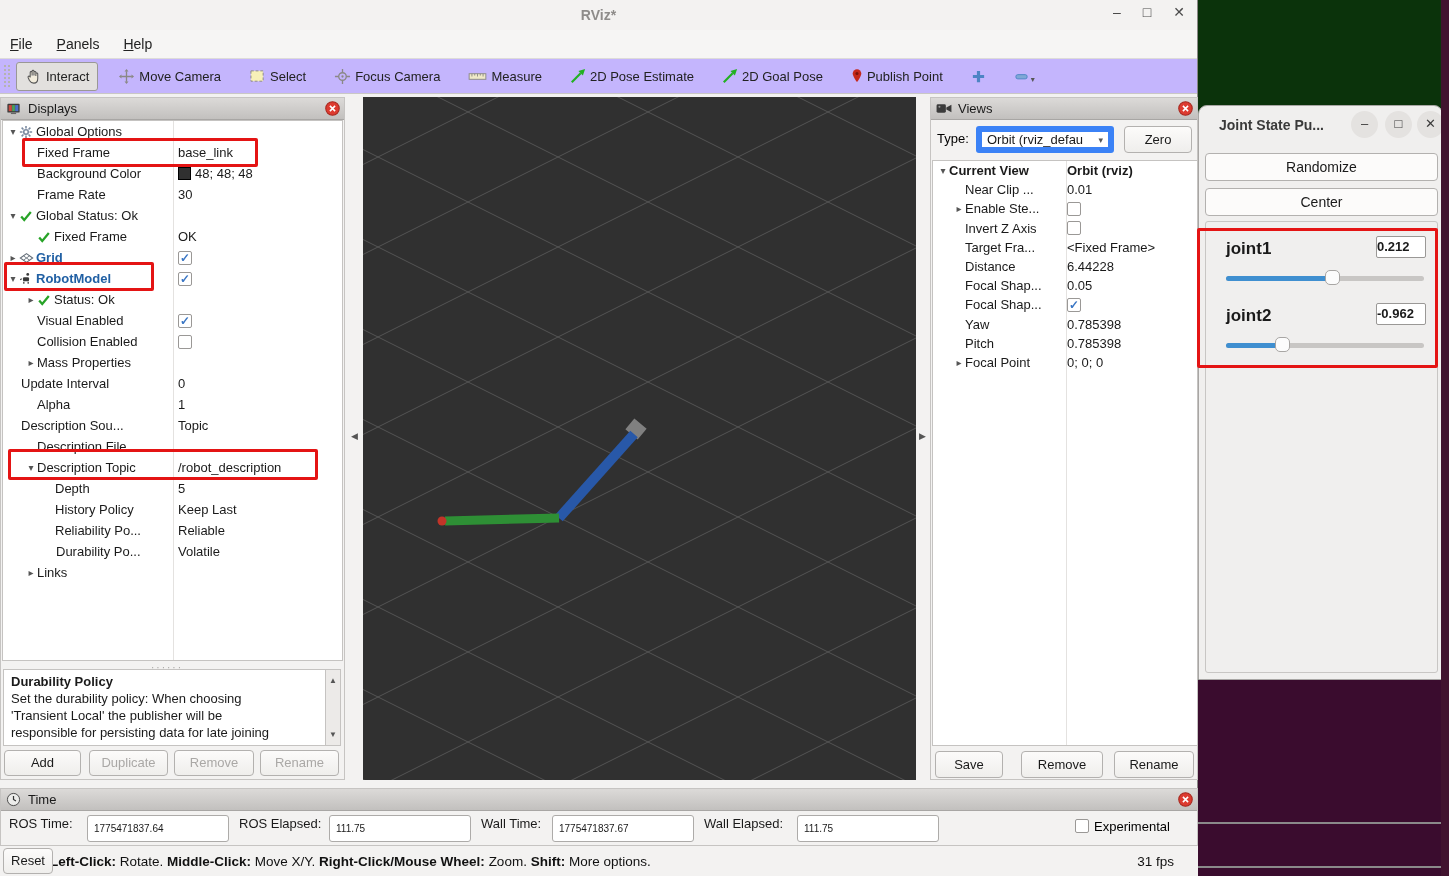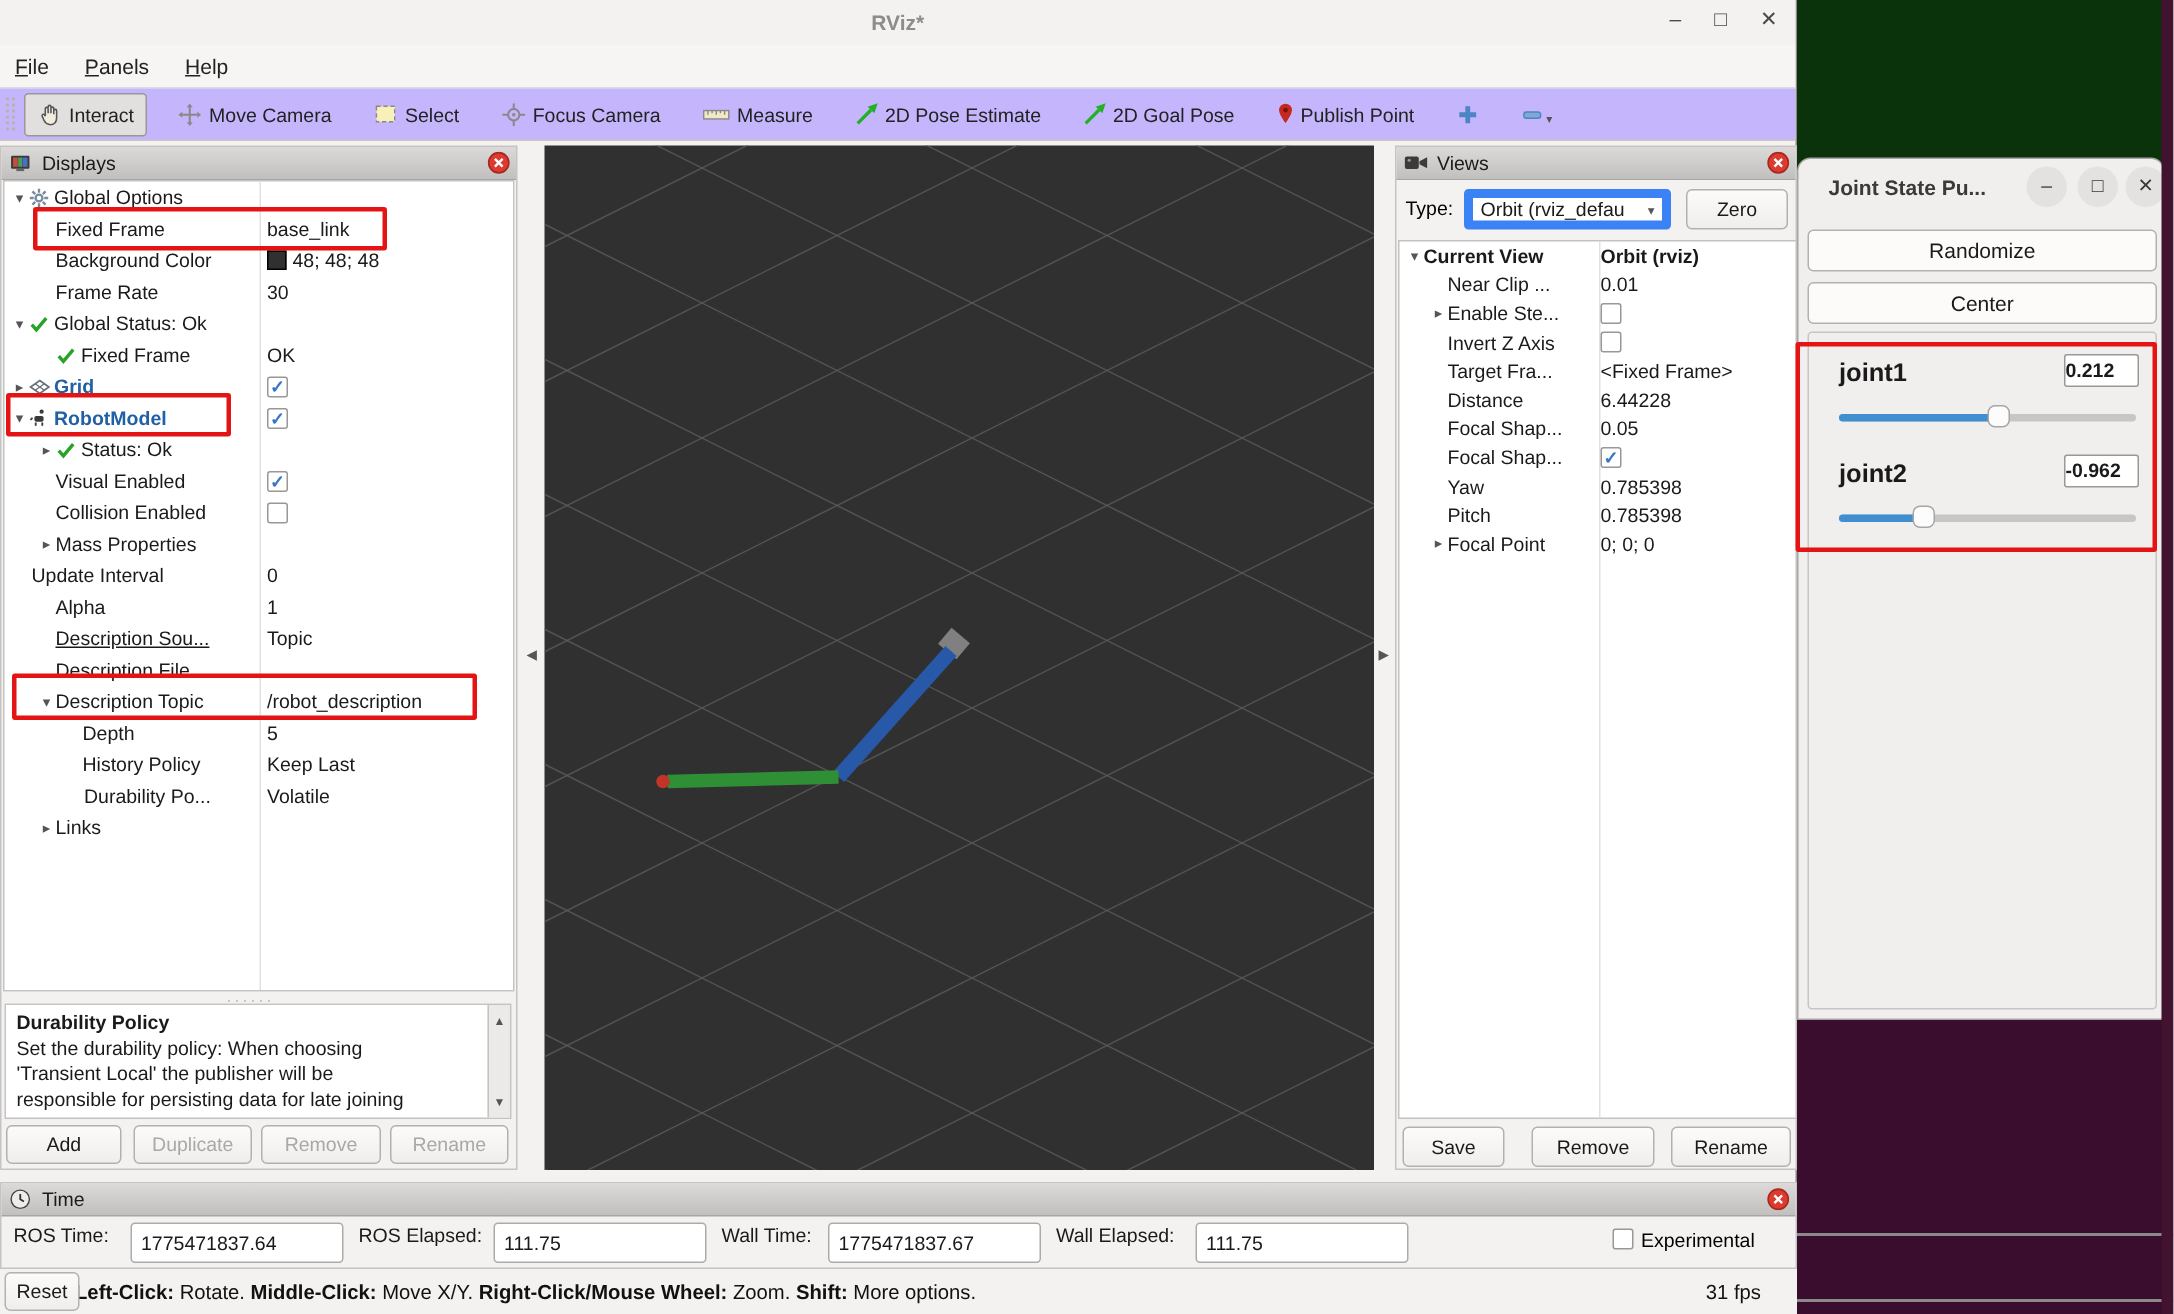--- a/index.html
+++ b/index.html
@@ -55,21 +55,21 @@
   .combo { position:absolute; background:#fff; border:6px solid #3b82f6; border-radius:3px; font-size:13px; color:#1a1a1a; display:flex; align-items:center; padding:0 5px; justify-content:space-between; }
   .combo .car { font-size:9px; color:#555; }
 
   
   .viewport { position:absolute; left:363px; top:97px; width:553px; height:683px; background:#303030; }
   .collapse { position:absolute; font-size:9px; color:#555; }
 
   
   .timepanel { position:absolute; left:0; top:788px; width:1198px; height:58px; background:#f3f2f1; border:1px solid #c6c4c2; }
   .tfield { position:absolute; top:27px; font-size:13px; color:#1a1a1a; }
-  .tinput { position:absolute; top:26px; height:27px; width:142px; background:#fff; border:1px solid #adaba9; border-radius:3px; font-size:13px; color:#1a1a1a; padding:0 6px; line-height:25px; }
+  .tinput { position:absolute; top:26px; height:27px; width:142px; background:#fff; border:1px solid #adaba9; border-radius:3px; font-size:10px; color:#1a1a1a; padding:0 6px; line-height:25px; }
   .statusbar { position:absolute; left:0; top:846px; width:1198px; height:30px; background:#f3f2f1; display:flex; align-items:center; font-size:13.5px; color:#111; }
 
   
   .jsp { position:absolute; left:1198px; top:105px; width:245px; height:575px; background:#f0efee; border:1px solid #a8a6a4; border-radius:9px 9px 0 0; }
   .jsp-title { position:absolute; left:20px; top:11px; font-size:14px; font-weight:bold; color:#3a3a3a; }
   .jsp-circ { position:absolute; top:5px; width:27px; height:27px; border-radius:50%; background:#e4e2e0; color:#3a3a3a; font-size:13px; text-align:center; line-height:26px; }
   .jsp-btn { position:absolute; left:6px; width:233px; height:28px; background:#fcfbfa; border:1px solid #b3b1af; border-radius:4px; font-size:14px; color:#1a1a1a; text-align:center; line-height:26px; }
   .jsp-group { position:absolute; left:6px; top:115px; width:233px; height:452px; border:1px solid #c8c6c4; border-radius:3px; }
   .joint-name { position:absolute; left:20px; font-size:17px; font-weight:bold; color:#1a1a1a; }
   .joint-box { position:absolute; left:170px; width:50px; height:22px; background:#fff; border:1px solid #9a9896; border-radius:2px; font-size:13px; font-weight:bold; text-align:left; line-height:20px; color:#1a1a1a; }
@@ -319,21 +319,21 @@
           <div class="tree-row" style="height: 21px; padding-left: 6px;">
             <span class="tr-arrow"></span>
             <span class="tr-label">Update Interval</span>
             <span class="tr-val" style="left: 175px;">0</span>
           </div>
           <div class="tree-row" style="height: 21px; padding-left: 22px;">
             <span class="tr-arrow"></span>
             <span class="tr-label">Alpha</span>
             <span class="tr-val" style="left: 175px;">1</span>
           </div>
-          <div class="tree-row" style="height: 21px; padding-left: 22px; text-decoration: underline;">
+          <div class="tree-row" style="height: 21px; padding-left: 6px;">
             <span class="tr-arrow"></span>
             <span class="tr-label">Description Sou...</span>
             <span class="tr-val" style="left: 175px;">Topic</span>
           </div>
           <div class="tree-row" style="height: 21px; padding-left: 22px;">
             <span class="tr-arrow"></span>
             <span class="tr-label">Description File</span>
             <span class="tr-val" style="left: 175px;"></span>
           </div>
           <div class="tree-row" style="height: 21px; padding-left: 22px;">
@@ -343,20 +343,25 @@
           </div>
           <div class="tree-row" style="height: 21px; padding-left: 40px;">
             <span class="tr-arrow"></span>
             <span class="tr-label">Depth</span>
             <span class="tr-val" style="left: 175px;">5</span>
           </div>
           <div class="tree-row" style="height: 21px; padding-left: 40px;">
             <span class="tr-arrow"></span>
             <span class="tr-label">History Policy</span>
             <span class="tr-val" style="left: 175px;">Keep Last</span>
+          </div>
+          <div class="tree-row" style="height: 21px; padding-left: 40px;">
+            <span class="tr-arrow"></span>
+            <span class="tr-label">Reliability Po...</span>
+            <span class="tr-val" style="left: 175px;">Reliable</span>
           </div>
           <div class="tree-row" style="height: 21px; padding-left: 41px;">
             <span class="tr-arrow"></span>
             <span class="tr-label">Durability Po...</span>
             <span class="tr-val" style="left: 175px;">Volatile</span>
           </div>
           <div class="tree-row" style="height: 21px; padding-left: 22px;">
             <span class="tr-arrow">▸</span>
             <span class="tr-label">Links</span>
             <span class="tr-val" style="left: 175px;"></span>

